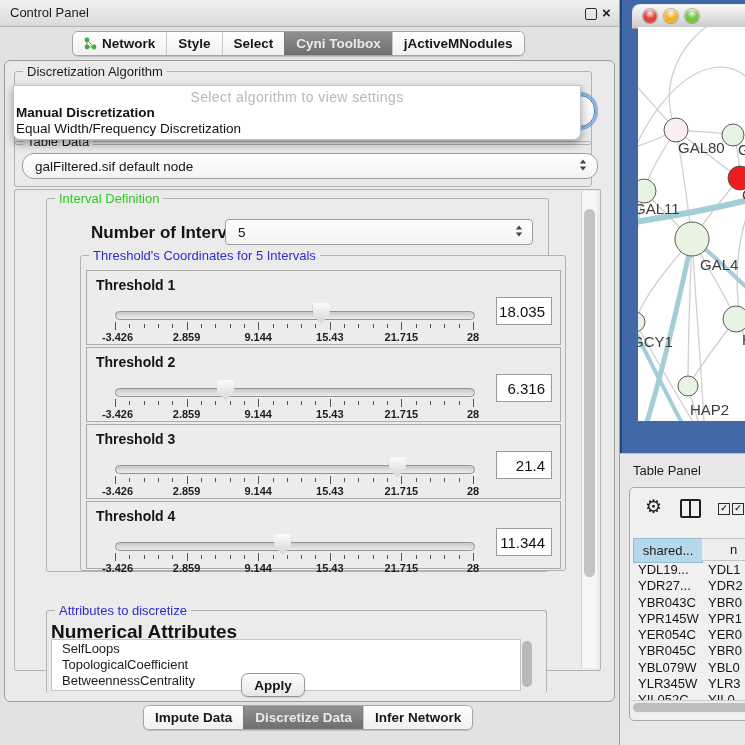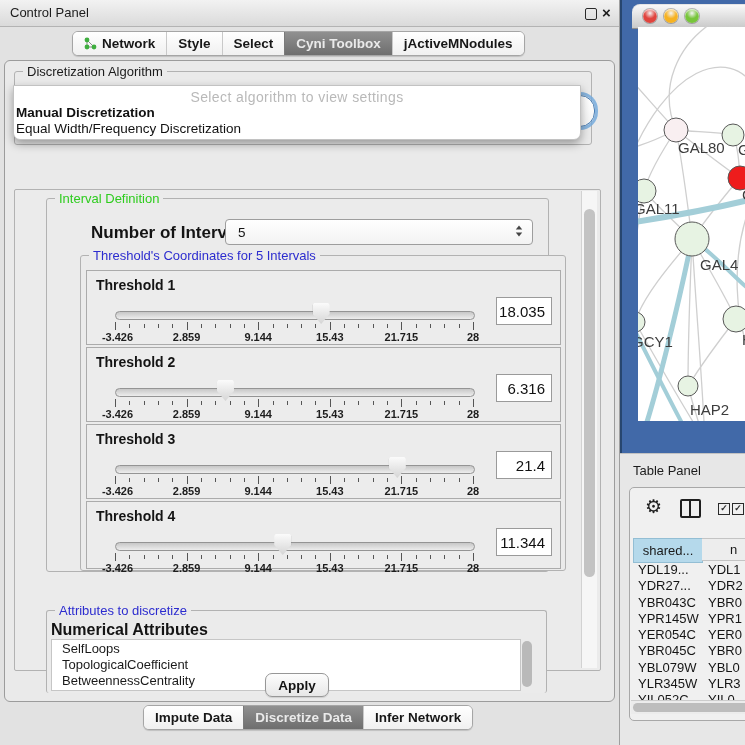--- a/index.html
+++ b/index.html
@@ -150,20 +150,30 @@
       </div>
 
       <div class="combo" style="left:16px;top:34px;width:572px;height:30px;border-radius:15px;border-color:#4a7fb5;box-shadow:0 0 0 3px rgba(111,168,220,.8);"></div>
 
       <div id="algo-popup">
         <div id="popup-prompt">Select algorithm to view settings</div>
         <div class="popup-item sel" style="top:19px;">Manual Discretization</div>
         <div class="popup-item" style="top:35px;">Equal Width/Frequency Discretization</div>
       </div>
 
+      <div class="group" style="left:9px;top:80px;width:576px;height:44px;">
+        <span class="group-title">Table Data</span>
+        <div class="combo" style="left:7px;top:11px;width:562px;height:24px;border-radius:12px;padding-left:12px;">
+          <span>galFiltered.sif default node</span>
+          <span class="arrows" style="right:10px;top:5px;">
+            <span class="tri-up" style="transform:scale(.8);"></span>
+              <span class="tri-dn" style="transform:scale(.8);"></span>
+          </span>
+        </div>
+      </div>
 
       <div id="scroll-container">
 
         <div class="group" style="left:31px;top:8px;width:501px;height:372px;background:#ebebeb;">
           <span class="group-title gt-green" style="background:#ebebeb;">Interval Definition</span>
 
           <span style="position:absolute;left:44px;top:24px;font-size:17px;font-weight:bold;color:#141414;">Number of Intervals</span>
           <div class="combo" style="left:178px;top:20px;width:294px;height:24px;border-radius:4px;padding-left:12px;">
             <span>5</span>
             <span class="arrows" style="right:9px;top:5px;">
@@ -350,35 +360,35 @@
                     </div>
                   </div>
                   <div class="value-box">11.344</div>
                 </div>
               </div>
           </div>
         </div>
 
         <div class="group" style="left:31px;top:420px;width:499px;height:82px;background:#ebebeb;border-bottom:none;">
           <span class="group-title gt-blue" style="background:#ebebeb;">Attributes to discretize</span>
-          <span style="position:absolute;left:4px;top:10px;font-size:16px;font-weight:bold;color:#141414;">Numerical Attributes</span>
+          <span style="position:absolute;left:4px;top:10px;font-size:19px;font-weight:bold;color:#141414;">Numerical Attributes</span>
           <div id="attr-list">
               <div class="attr-item">SelfLoops</div>
               <div class="attr-item">TopologicalCoefficient</div>
               <div class="attr-item">BetweennessCentrality</div>
             </div>
           <div id="attr-scroll"></div>
         </div>
 
         <div id="v-scroll-track">
           <div id="v-scroll-thumb"></div>
         </div>
       </div>
 
-      <div class="push-button" style="left:260px;top:612px;width:62px;">Apply</div>
+      <div class="push-button" style="left:236px;top:612px;width:62px;">Apply</div>
     </div>
 
     <div class="segbar" style="left:143px;top:705px;" id="bottom-tab-bar">
         <div class="seg">
           <span>Impute Data</span>
         </div>
         <div class="seg sel">
           <span>Discretize Data</span>
         </div>
         <div class="seg">

